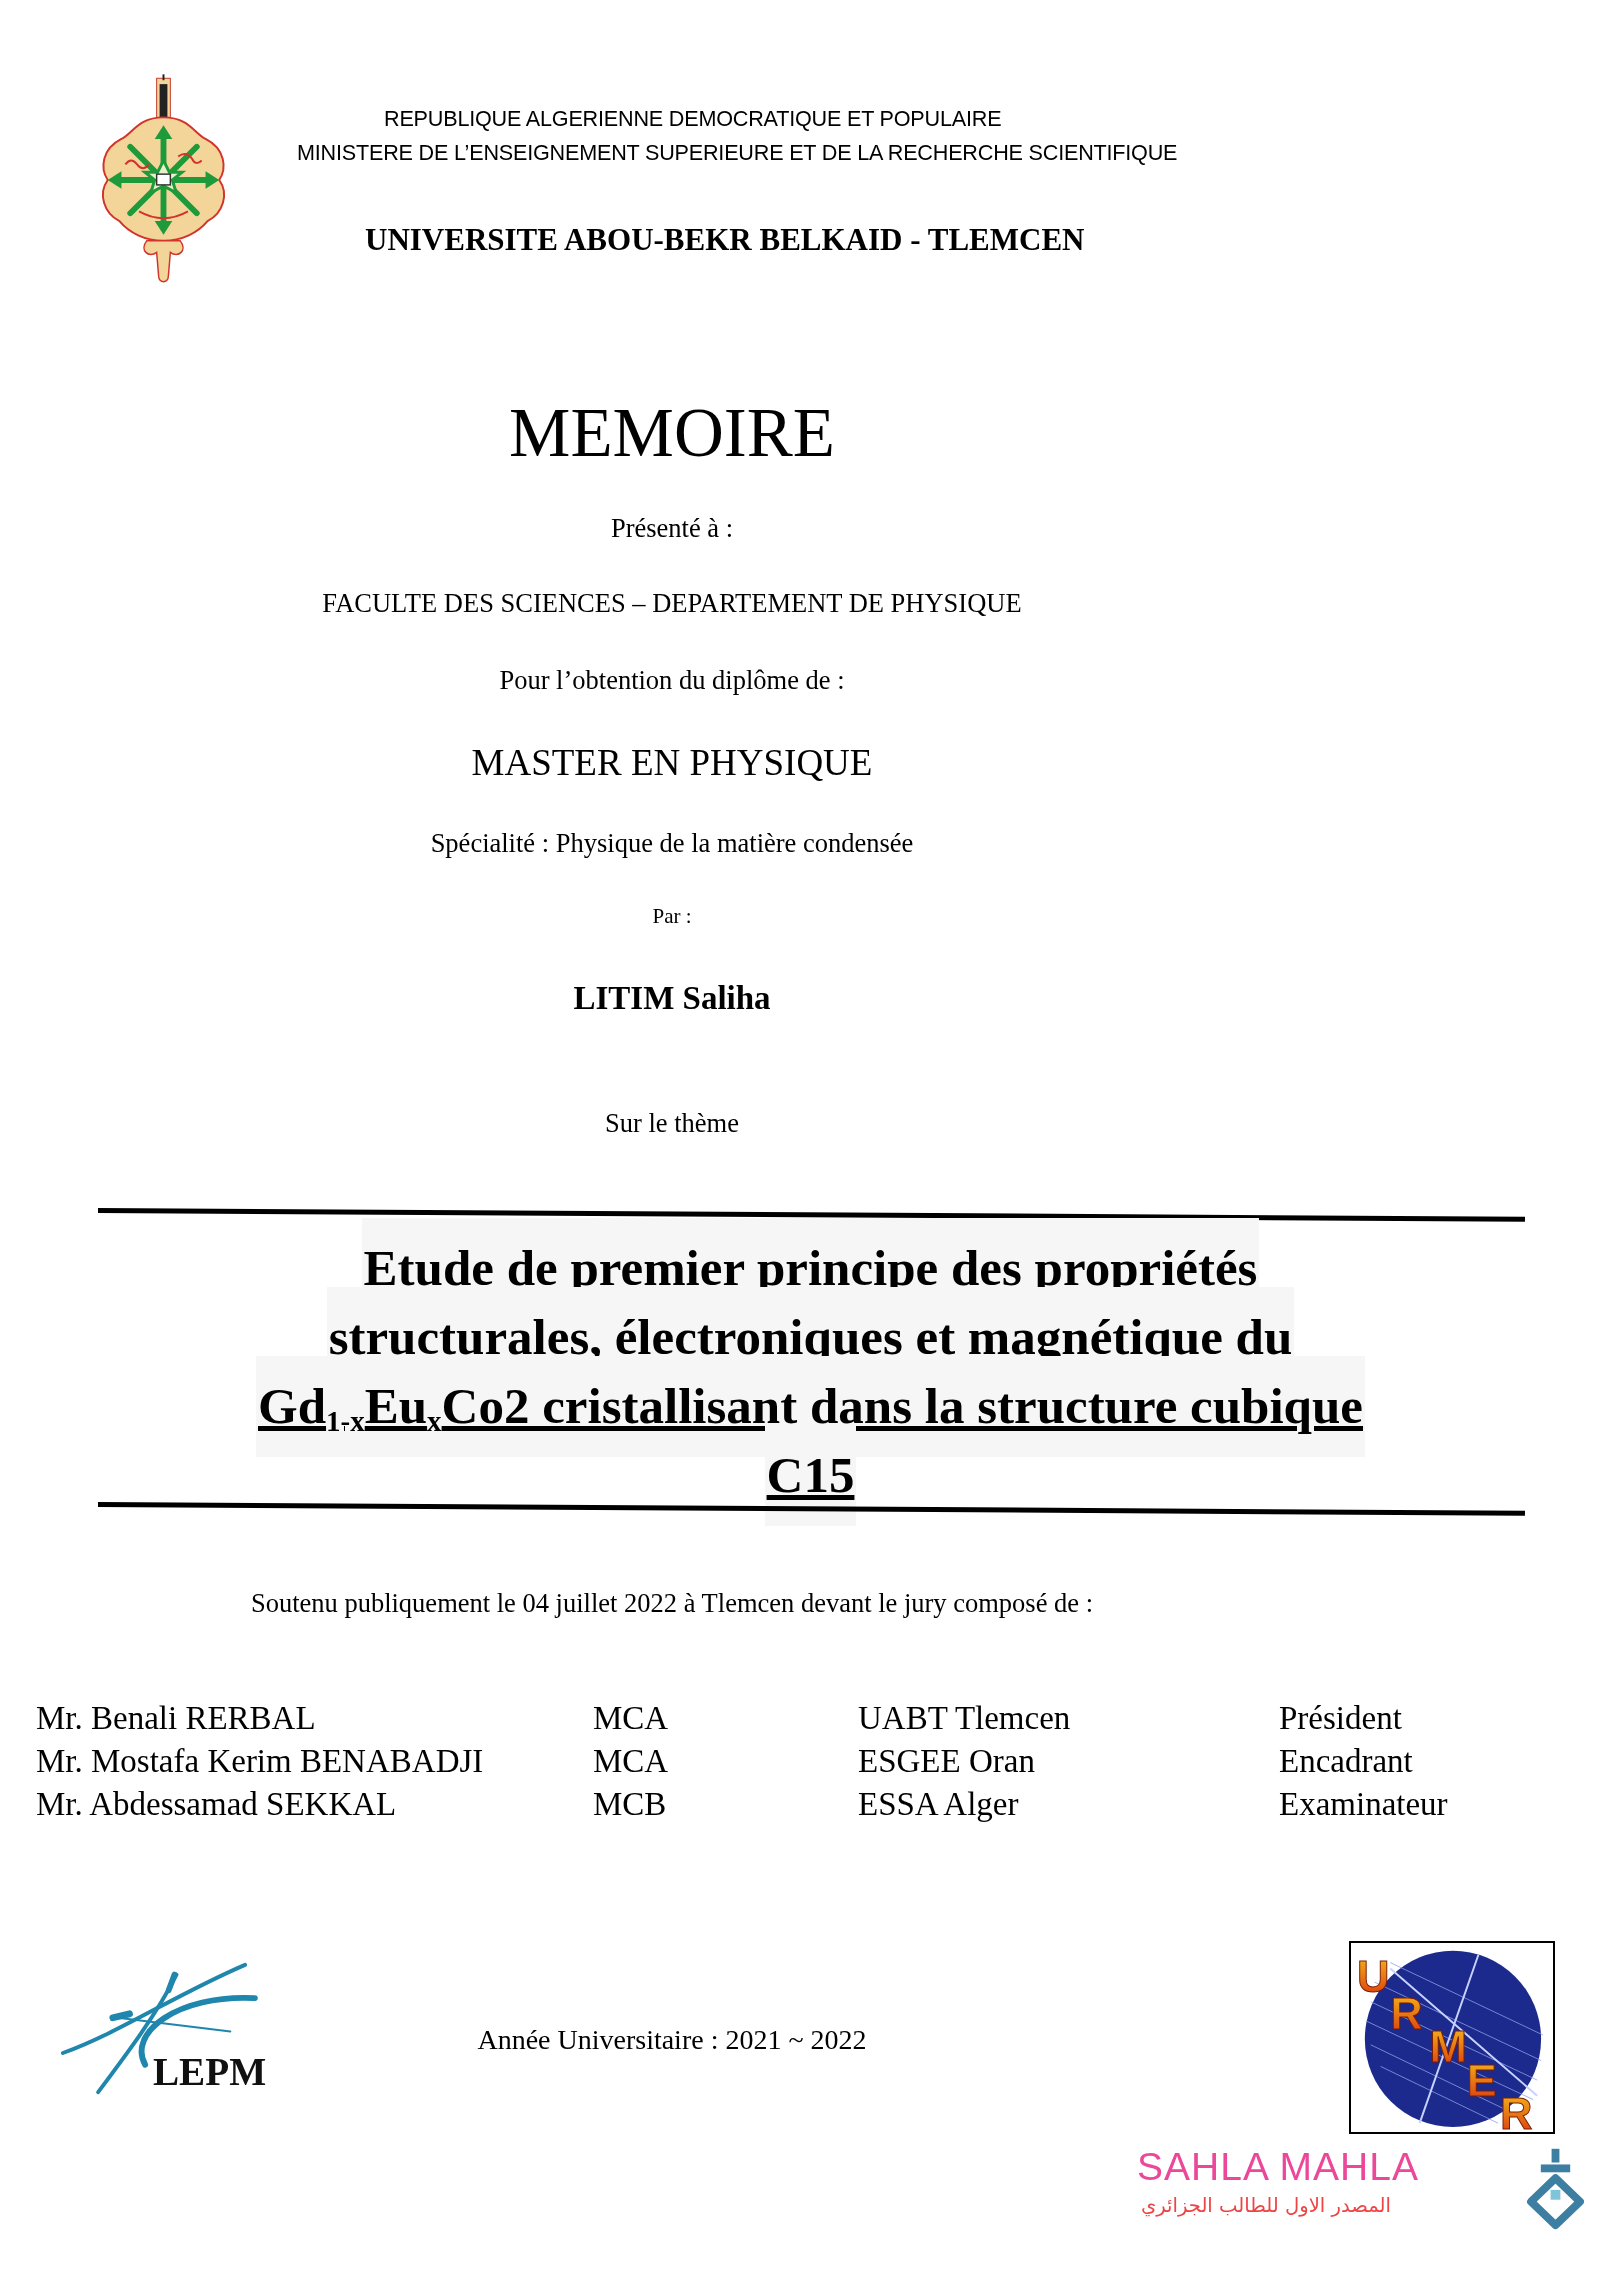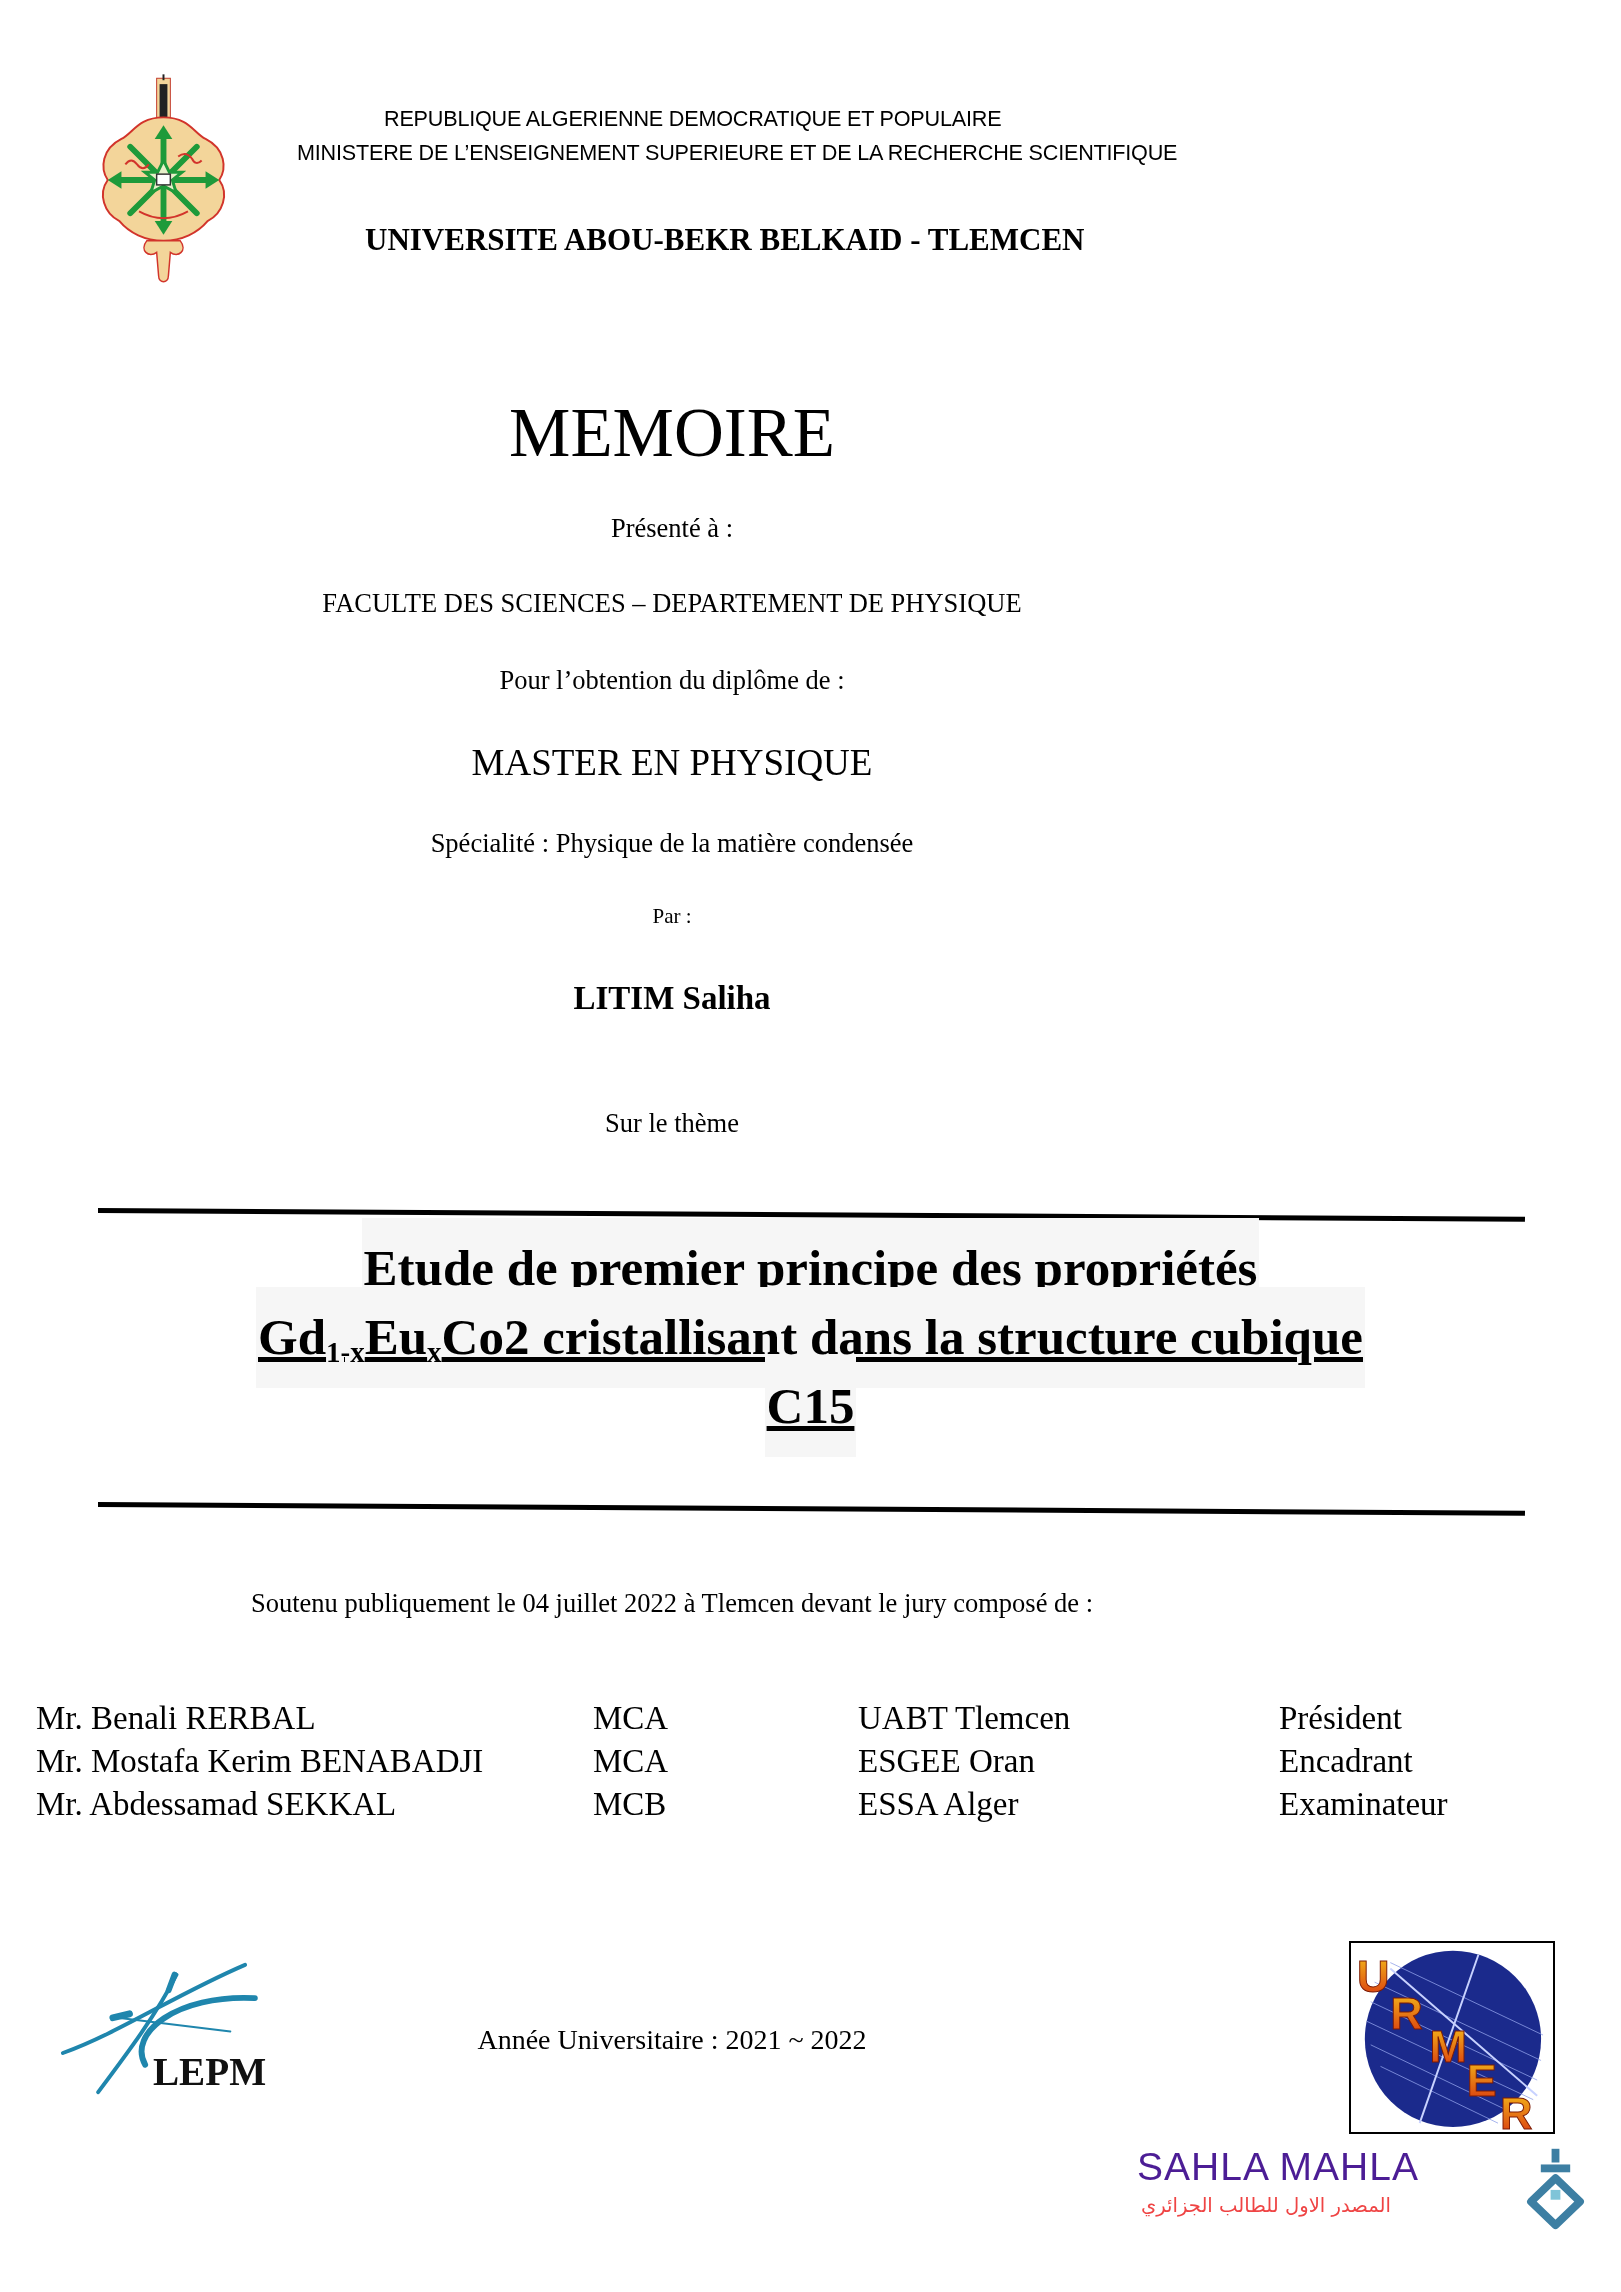--- a/index.html
+++ b/index.html
@@ -41,21 +41,21 @@
   .c-name { left: 36px; }
   .c-grade { left: 593px; }
   .c-etab { left: 858px; }
   .c-role { left: 1279px; }
 
   #annee { top: 2024px; font-size: 28px; }
 
   #lepm-logo { left: 59px; top: 1955px; width: 235px; height: 147px; }
   #urmer-logo { left: 1349px; top: 1941px; width: 206px; height: 193px; border: 2.9px solid #000; box-sizing: border-box; background: #fff; overflow: hidden; }
   #sahla { left: 1137px; top: 2145px; width: 470px; height: 98px; }
-  #sahla-text { position: absolute; left: 0; top: 0; font-family: "Liberation Sans", sans-serif; font-size: 39px; color: #4c1d95; letter-spacing: 1px; white-space: nowrap; }
+  #sahla-text { position: absolute; left: 0; top: 0; font-family: "Liberation Sans", sans-serif; font-size: 39px; color: #ec4899; letter-spacing: 1px; white-space: nowrap; }
   #sahla-ar { position: absolute; left: 3.9px; top: 49px; font-family: "DejaVu Sans", sans-serif; font-size: 19.6px; color: #ef4444; white-space: nowrap; direction: rtl; width: 372px; text-align: left; }
 </style>
 </head>
 <body>
 
 <div id="uni-logo" class="abs">
   <svg width="135" height="212" viewBox="0 0 138 216">
 
     <rect x="62" y="4" width="14" height="50" fill="#f3d59a" stroke="#c23a2a" stroke-width="1"></rect>
     <rect x="65" y="10" width="8" height="38" fill="#222"></rect>
@@ -98,20 +98,21 @@
 <div id="master" class="center">MASTER EN PHYSIQUE</div>
 <div id="specialite" class="center">Spécialité : Physique de la matière condensée</div>
 <div id="par" class="center">Par :</div>
 <div id="auteur" class="center">LITIM Saliha</div>
 <div id="theme" class="center">Sur le thème</div>
 
 <div id="rule-top" class="rule"></div>
 
 <div id="title-block">
   <div class="title-row"><span class="title-line">Etude de premier principe des propriétés</span></div>
+  <div class="title-row"><span class="title-line">structurales, électroniques et magnétique du</span></div>
   <div class="title-row"><span class="title-line"><span>Gd</span><sub>1-x</sub><span>Eu</span><sub>x</sub><span>Co2 cristallisant dans la structure cubique</span></span></div>
   <div class="title-row"><span class="title-line">C15</span></div>
 </div>
 
 <div id="rule-bottom" class="rule"></div>
 
 <div id="soutenu" class="center">Soutenu publiquement le 04 juillet 2022 à Tlemcen devant le jury composé de :</div>
 
 <div>
   <div class="jury-row" style="top:1700px;">

